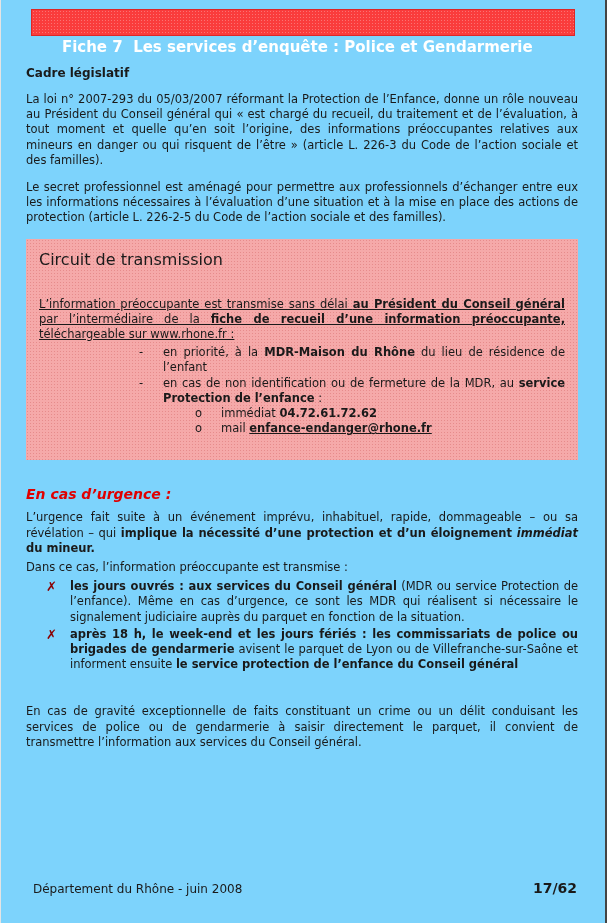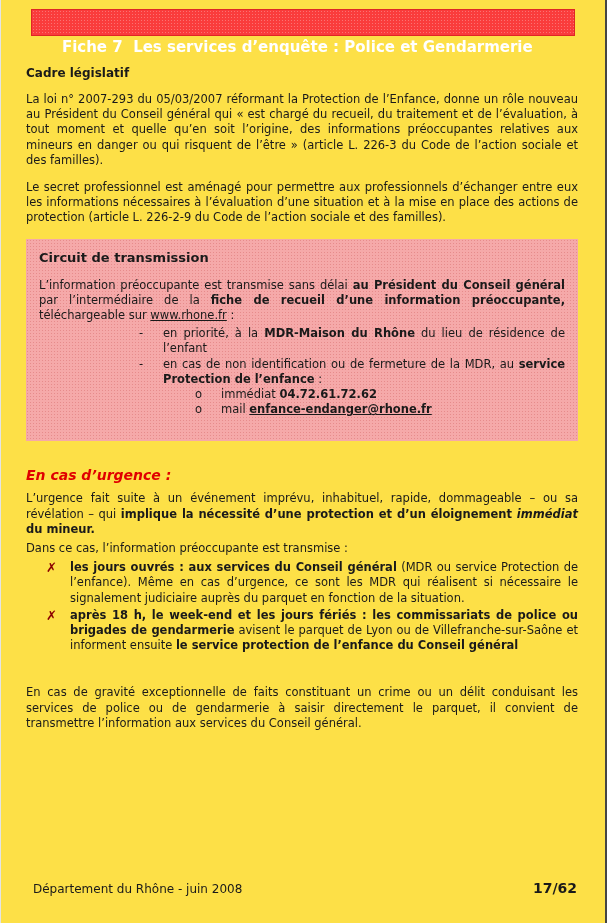--- a/index.html
+++ b/index.html
@@ -1,17 +1,17 @@
 <!DOCTYPE html>
 <html style="--banner_bg: #fa3c3c; --banner_text: #ffffff; --box_bg: #f5a9a9; --urgence_heading: #e00000; --x_bullet: #8b0000; --text: #1a1a1a;"><head>
 <meta charset="utf-8">
 <style>
   html,body { margin:0; padding:0; background:#ffffff; }
   .page {
-    position:relative; width:607px; height:923px; background:#fde047;
+    position:relative; width:607px; height:923px; background:#7dd3fc;
     font-family:"DejaVu Sans","Liberation Sans",sans-serif;
     font-size:11.5px; color:var(--text,#1a1a1a);
     overflow:hidden; box-sizing:border-box;
     border-right:2px solid #454545; border-left:1px solid #e4e4e4;
   }
   .b { font-weight:bold; }
   .i { font-style:italic;margin-top:12px; }
   .u { text-decoration:underline; }
 
   .banner {
@@ -27,22 +27,22 @@
   .content { margin:0 27px 0 25px; }
   .sec-heading { font-size:12px; font-weight:bold; margin:30px 0 0 0; }
   .para { text-align:justify; line-height:15.2px; margin:12px 0 0 0; }
 
   .circuit-box {
     margin-top:13px; padding:9px 13px 24px 13px;
     background-color:var(--box_bg,#f5a9a9);
     background-image:radial-gradient(rgba(219,115,115,0.55) 0.7px, rgba(0,0,0,0) 0.8px);
     background-size:3px 3px;
   }
-  .box-heading { font-weight:bold; font-size:13px; padding-top:2px; }
-  .box-intro { margin-top:13px; }
+  .box-heading { font-weight:normal; font-size:16px; padding-top:2px; }
+  .box-intro { margin-top:28px;text-decoration:underline; }
 
   .dash-list { margin-left:100px; margin-top:3px; }
   .dash-item { display:flex; }
   .dash-item > .marker { width:24px; flex:none; line-height:15.2px; }
   .item-text { flex:1; text-align:justify; line-height:15.2px; }
   .sub-list { margin-left:56px; }
   .sub-item { display:flex; }
   .sub-item > .marker { width:26px; flex:none; line-height:15.2px; }
 
   .urgence-heading {
@@ -73,21 +73,21 @@
   <div class="banner">
     <span>Fiche 7  Les services d’enquête : Police et Gendarmerie</span>
   </div>
 
   <div class="content">
 
     <div class="sec-heading">Cadre législatif</div>
 
     <p class="para"><span>La loi n° 2007-293 du 05/03/2007 réformant la Protection de l’Enfance, donne un rôle nouveau au Président du Conseil général qui « est chargé du recueil, du traitement et de l’évaluation, à tout moment et quelle qu’en soit l’origine, des informations préoccupantes relatives aux mineurs en danger ou qui risquent de l’être » (article L. 226-3 du Code de l’action sociale et des familles).</span></p>
 
-    <p class="para"><span>Le secret professionnel est aménagé pour permettre aux professionnels d’échanger entre eux les informations nécessaires à l’évaluation d’une situation et à la mise en place des actions de protection (article L. 226-2-9 du Code de l’action sociale et des familles).</span></p>
+    <p class="para"><span>Le secret professionnel est aménagé pour permettre aux professionnels d’échanger entre eux les informations nécessaires à l’évaluation d’une situation et à la mise en place des actions de protection (article L. 226-2-5 du Code de l’action sociale et des familles).</span></p>
 
     <div class="circuit-box">
       <div class="box-heading">Circuit de transmission</div>
       <p class="para box-intro"><span>L’information préoccupante est  transmise sans délai </span><span class="b">au Président du Conseil général</span><span> par l’intermédiaire de la </span><span class="b">fiche de recueil d’une information préoccupante,</span><span> téléchargeable sur </span><span class="u">www.rhone.fr</span><span> :</span></p>
 
       <div class="dash-list">
         <div class="dash-item">
           <span class="marker">-</span>
           <span class="item-text"><span>en priorité, à la </span><span class="b">MDR-Maison du Rhône</span><span> du lieu de résidence de l’enfant</span></span>
         </div>

